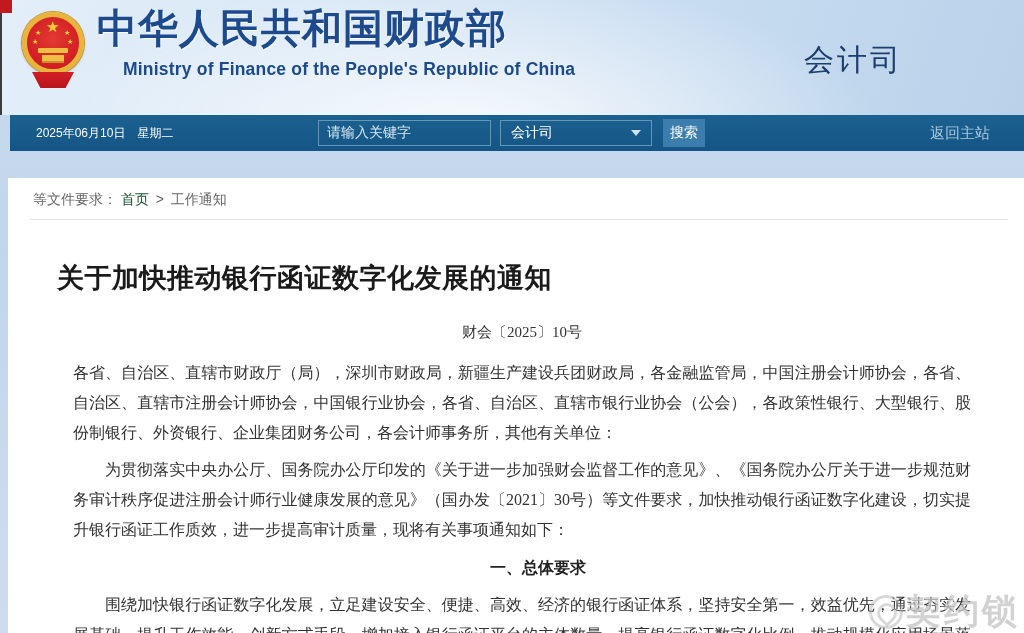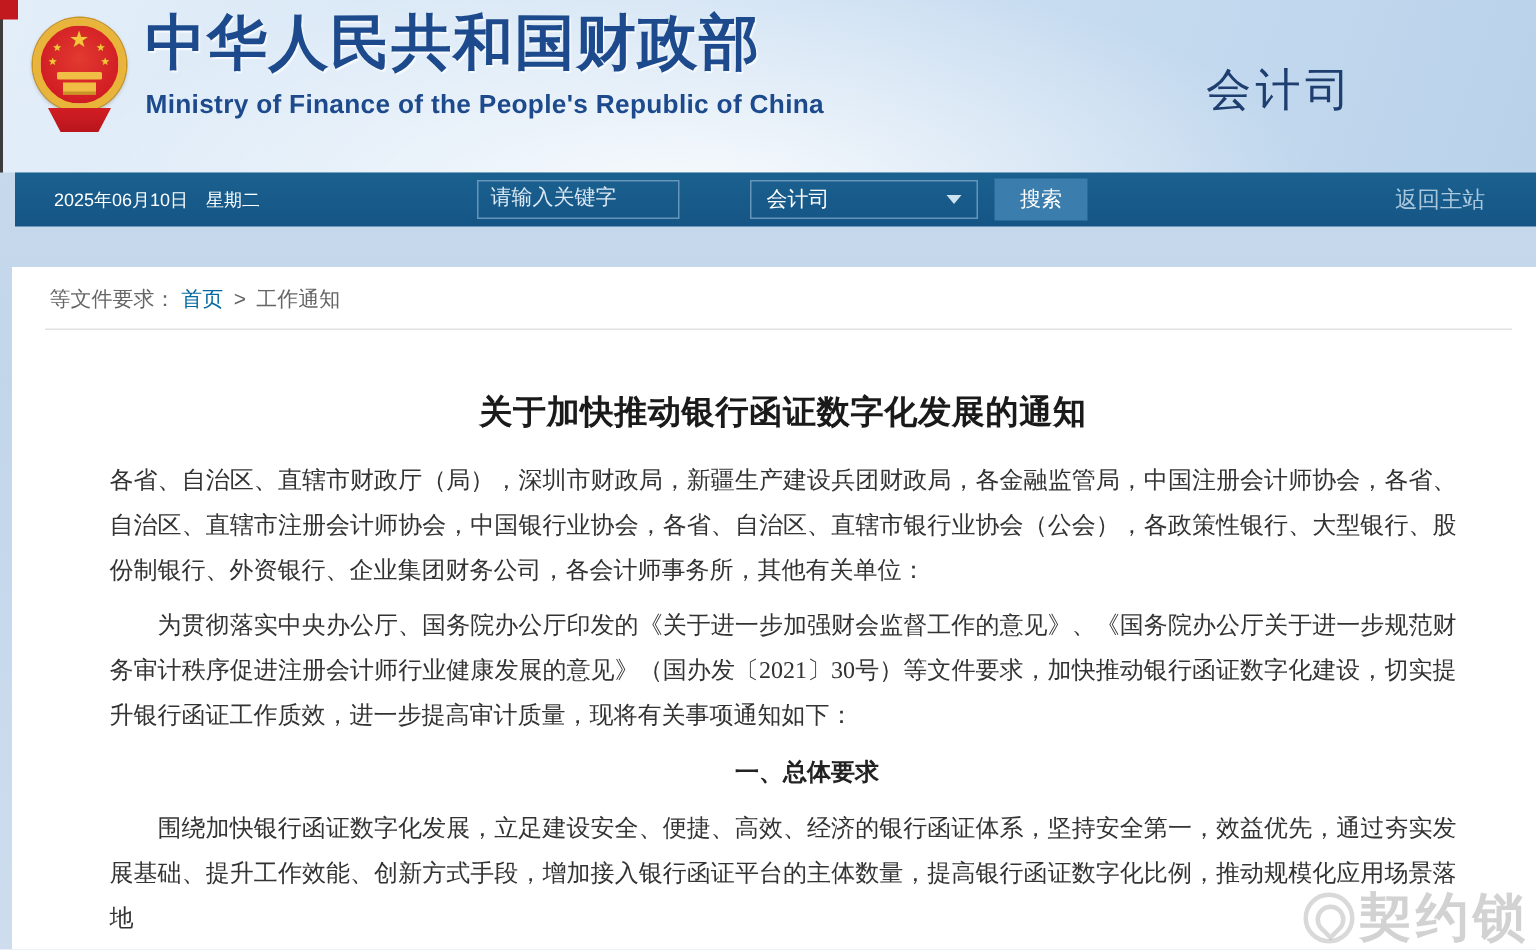--- a/index.html
+++ b/index.html
@@ -48,73 +48,73 @@
   .emblem-ribbon {
     position: absolute; left: 10px; top: 60px; width: 42px; height: 16px;
     background: linear-gradient(180deg, #d21d24 0%, #b9151c 100%);
     clip-path: polygon(0 0, 100% 0, 80% 100%, 20% 100%);
   }
   .title-block { position: absolute; left: 95px; top: 1px; }
   .site-title {
     font-size: 40px; font-weight: 700; color: #1c4a8c; letter-spacing: 1px;
     text-shadow: 1px 1px 1px rgba(255,255,255,0.8);
   }
-  .site-subtitle { font-size: 17.5px; font-weight: 700; color: #1c4a8c; margin-top: 3px; letter-spacing: 0.2px; }
+  .site-subtitle { font-size: 17.5px; font-weight: 700; color: #1c4a8c; margin-top: 3px; letter-spacing: 0.2px; margin-left: 26px; }
   .dept-name {
     position: absolute; right: 121px; top: 40px;
     font-size: 30px; font-weight: 500; color: #1d3e6e; letter-spacing: 3px;
   }
 
   
   .navbar {
     position: relative; margin-left: 10px; height: 36px;
     background: linear-gradient(180deg, #1b618f 0%, #155586 100%);
   }
   .nav-date { position: absolute; left: 26px; top: 10px; color: #ffffff; font-size: 12px; }
   .search-input {
-    position: absolute; left: 308px; top: 5px; width: 135px; height: 26px;
+    position: absolute; left: 308px; top: 5px; width: 173px; height: 26px;
     background: transparent; border: 1px solid #6596ba; color: #fff;
     font-size: 14px; padding: 0 8px; outline: none;
     font-family: Liberation Mono, monospace;
   }
   .search-input::placeholder { color: #d9e8f4; opacity: 1; }
   .scope-select {
     position: absolute; left: 490px; top: 5px; width: 152px; height: 26px;
     border: 1px solid #6596ba; color: #fff; font-size: 14px;
     display: flex; align-items: center; justify-content: space-between;
     padding: 0 10px; cursor: pointer;
   }
   .caret {
     width: 0; height: 0; display: inline-block;
     border-left: 5px solid transparent; border-right: 5px solid transparent;
     border-top: 6px solid #cfe2f0;
   }
   .search-btn {
-    position: absolute; left: 653px; top: 4px; width: 62px; height: 28px;
+    position: absolute; left: 653px; top: 4px; width: 42px; height: 28px;
     background: #3b7dac; border: none; color: #fff; font-size: 14px; cursor: pointer;
     font-family: "Liberation Sans", "DejaVu Sans", sans-serif;
   }
   .back-link {
     position: absolute; right: 34px; top: 9px;
     color: #a9c7dd; font-size: 15px; text-decoration: none; cursor: pointer;
   }
 
   
   .content {
     position: relative; margin-left: 8px; margin-top: 27px;
     height: 455px; background: #ffffff; overflow: hidden;
   }
   .breadcrumb { padding: 13px 0 10px 25px; font-size: 14px; color: #666; }
-  .breadcrumb a { color: #0369a1; text-decoration: none; cursor: pointer; margin-top: 48px; }
+  .breadcrumb a { color: #14532d; text-decoration: none; cursor: pointer; margin-top: 48px; }
   .breadcrumb .sep { margin: 0 3px; }
   .breadcrumb-divider { height: 1px; background: #e2e2e2; margin: 0 16px 0 22px; }
 
   .article { padding: 0 37px 0 49px; color: #333; }
   .article-title {
-    text-align: center; font-size: 22px; font-weight: 700; color: #1a1a1a;
+    text-align: left; font-size: 27px; font-weight: 700; color: #1a1a1a;
     margin-top: 40px; letter-spacing: 0.5px;
     font-family: "Liberation Sans", "DejaVu Sans", sans-serif;
   }
   .doc-number {
     text-align: center; font-size: 15px; color: #333; margin-top: 27px;
     font-family: "Liberation Serif", "DejaVu Serif", serif;
   }
   .para {
     font-size: 16px; line-height: 30px; text-align: justify; margin: 7px 16px;
     font-family: "Liberation Serif", "DejaVu Serif", serif;
@@ -196,20 +196,21 @@
     <div class="breadcrumb">
       <span>等文件要求：</span>
       <a>首页</a>
       <span class="sep">&gt;</span>
       <span>工作通知</span>
     </div>
     <div class="breadcrumb-divider"></div>
 
     <article class="article">
       <h1 class="article-title">关于加快推动银行函证数字化发展的通知</h1>
+      <div class="doc-number">财会〔2025〕10号</div>
 
       <p class="para no-indent first">各省、自治区、直辖市财政厅（局），深圳市财政局，新疆生产建设兵团财政局，各金融监管局，中国注册会计师协会，各省、自治区、直辖市注册会计师协会，中国银行业协会，各省、自治区、直辖市银行业协会（公会），各政策性银行、大型银行、股份制银行、外资银行、企业集团财务公司，各会计师事务所，其他有关单位：</p>
       <p class="para">为贯彻落实中央办公厅、国务院办公厅印发的《关于进一步加强财会监督工作的意见》、《国务院办公厅关于进一步规范财务审计秩序促进注册会计师行业健康发展的意见》（国办发〔2021〕30号）等文件要求，加快推动银行函证数字化建设，切实提升银行函证工作质效，进一步提高审计质量，现将有关事项通知如下：</p>
       <h2 class="section-heading">一、总体要求</h2>
       <p class="para">围绕加快银行函证数字化发展，立足建设安全、便捷、高效、经济的银行函证体系，坚持安全第一，效益优先，通过夯实发展基础、提升工作效能、创新方式手段，增加接入银行函证平台的主体数量，提高银行函证数字化比例，推动规模化应用场景落地</p>
     </article>
 
     <div class="watermark">
       <span class="wm-logo"></span>
       <span class="wm-text">契约锁</span>

